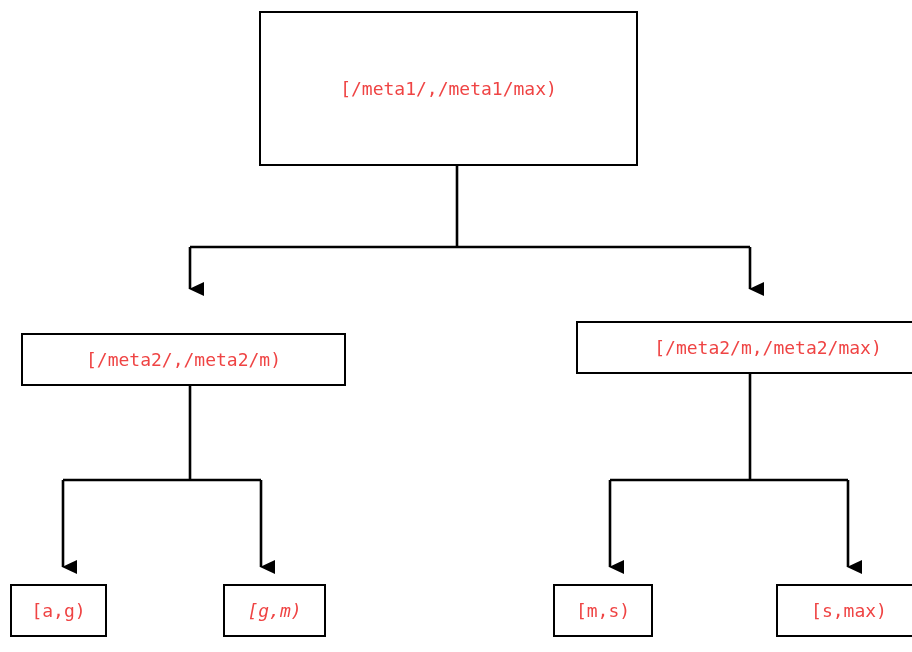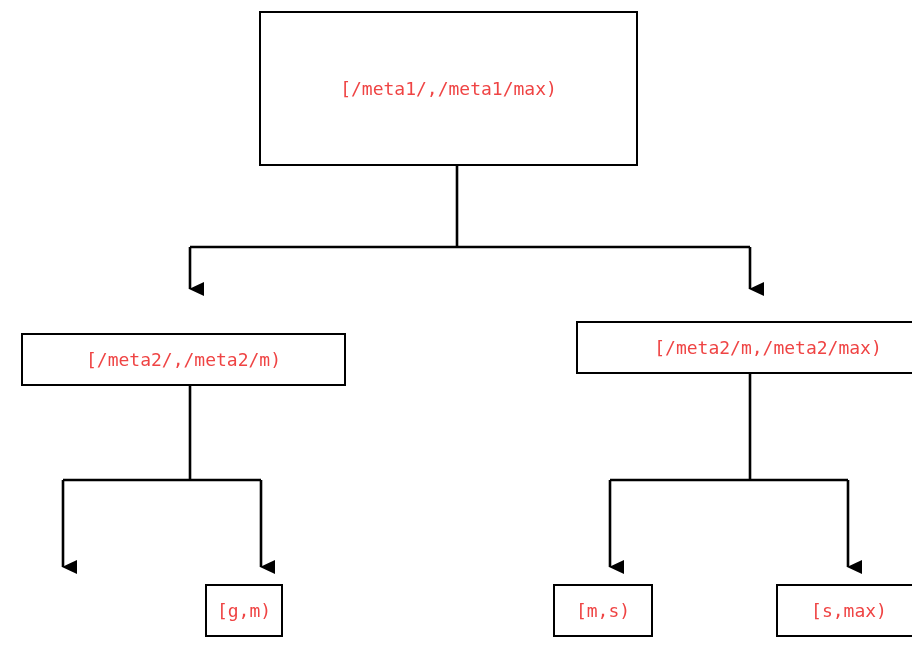--- a/index.html
+++ b/index.html
@@ -38,21 +38,21 @@
   .node-label {
     font-family: "DejaVu Sans Mono", "Liberation Mono", monospace;
     font-size: 18px;
     line-height: 1;
     color: #ef4444;
   }
   .root-node   { left: 259px; top: 11px;  width: 379px; height: 155px; }
   .mid-left    { left: 21px;  top: 321px; width: 325px; height: 53px; margin-top: 12px; }
   .mid-right   { left: 576px; top: 321px; width: 384px; height: 53px; }
   .leaf-ag     { left: 10px;  top: 584px; width: 97px;  height: 53px; }
-  .leaf-gm     { left: 205px; top: 584px; width: 78px;  height: 53px; }
+  .leaf-gm     { left: 223px; top: 584px; width: 103px;  height: 53px; font-style: italic; }
   .leaf-ms     { left: 553px; top: 584px; width: 100px; height: 53px; justify-content: center; }
   .leaf-smax   { left: 776px; top: 584px; width: 146px; height: 53px; }
 </style>
 </head>
 <body>
 
 <div id="canvas">
 
   <svg class="edges" viewBox="0 0 912 652" xmlns="http://www.w3.org/2000/svg">
     <defs>
@@ -87,20 +87,23 @@
   </div>
 
   <div class="node mid-left">
     <span class="node-label">[/meta2/,/meta2/m)</span>
   </div>
 
   <div class="node mid-right">
     <span class="node-label">[/meta2/m,/meta2/max)</span>
   </div>
 
+  <div class="node leaf-ag">
+    <span class="node-label">[a,g)</span>
+  </div>
 
   <div class="node leaf-gm">
     <span class="node-label">[g,m)</span>
   </div>
 
   <div class="node leaf-ms">
     <span class="node-label">[m,s)</span>
   </div>
 
   <div class="node leaf-smax">

